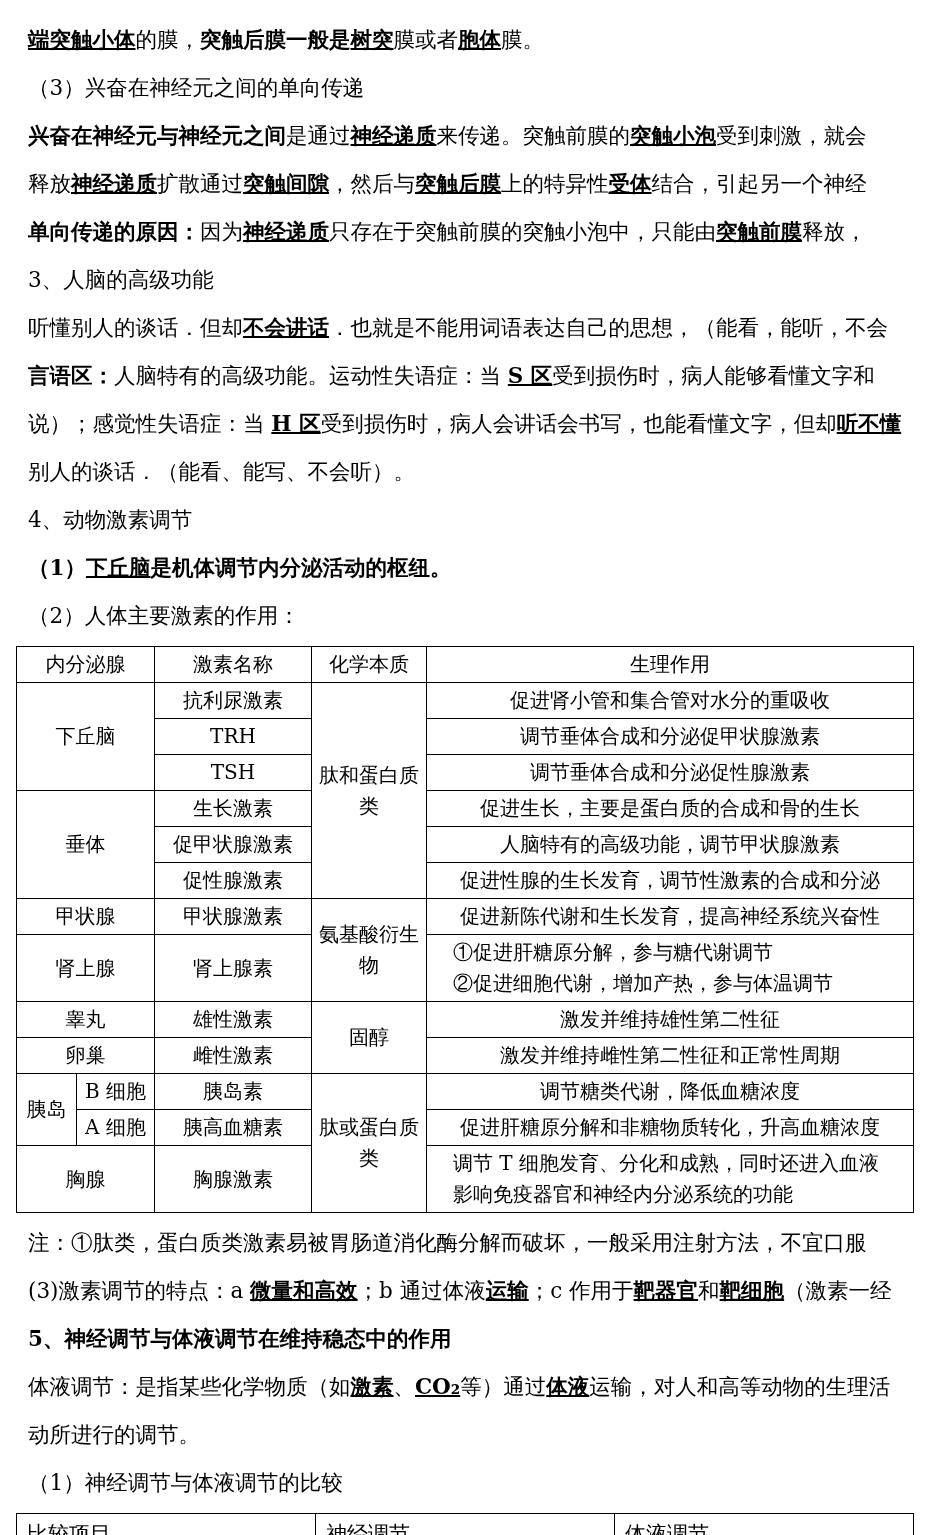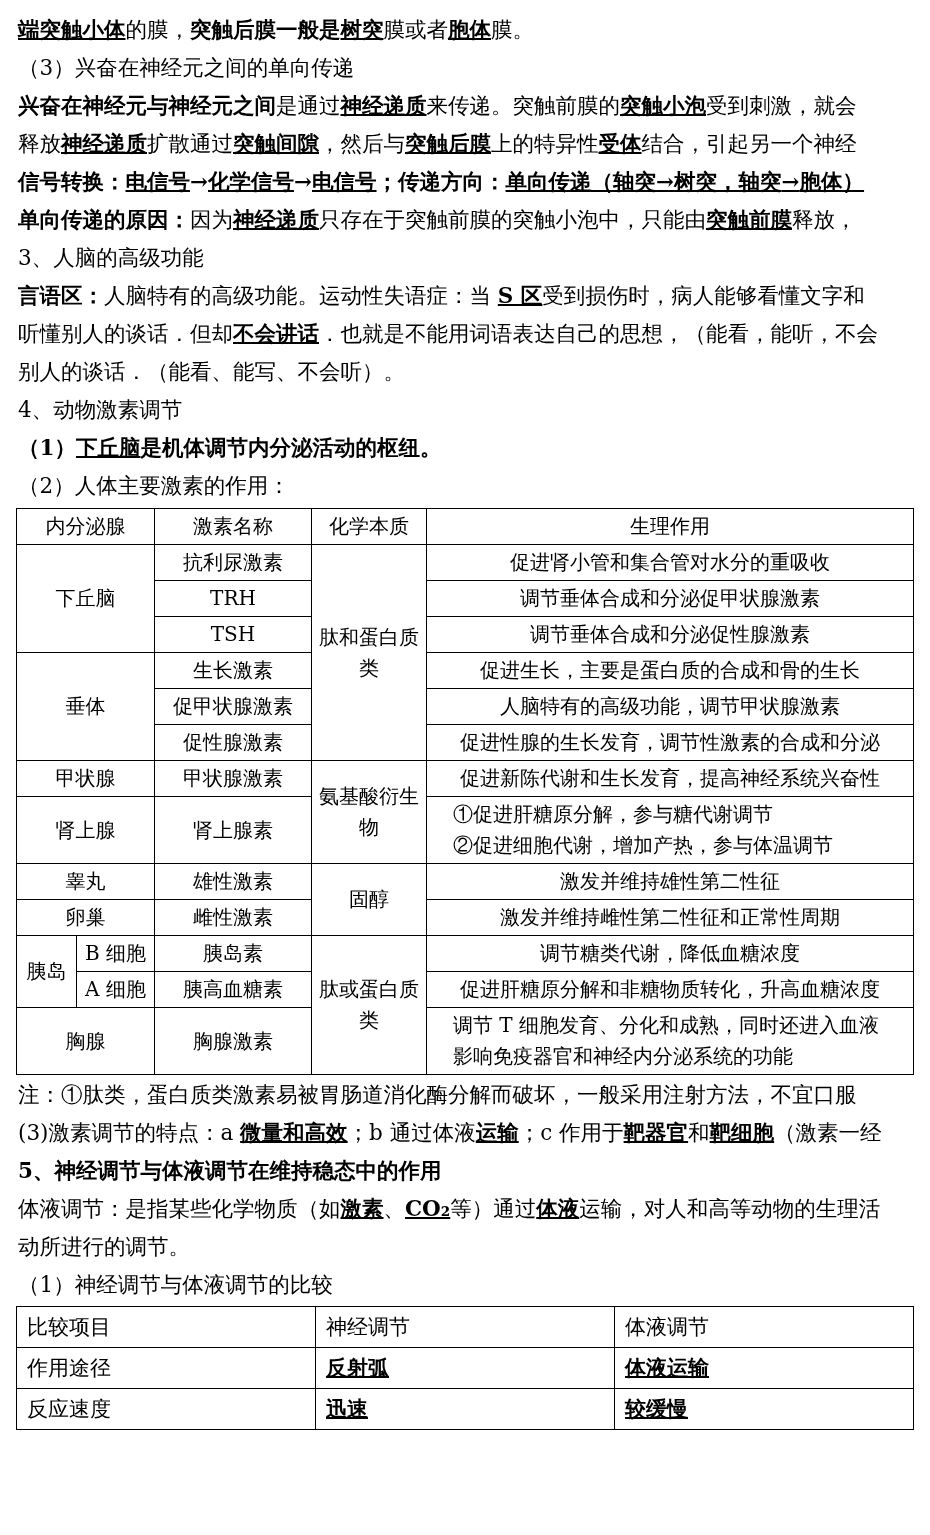--- a/index.html
+++ b/index.html
@@ -15,21 +15,21 @@
     position: relative;
   }
   .page {
     width: 930px;
     min-height: 1535px;
     box-sizing: border-box;
     padding: 10px 16px 0 16px;
     position: relative;
   }
   p.line {
-    margin: 2px;
+    margin: 12px;
     padding: 0;
     font-size: 21.5px;
     line-height: 36px;
     white-space: nowrap;
     letter-spacing: 0px;
   }
   .b { font-weight: bold; }
   .bu { font-weight: bold; text-decoration: underline; text-underline-offset: 1px; }
 
   table.grid {
@@ -77,25 +77,25 @@
 </head>
 <body>
 
 <div class="page">
 
   <div id="intro-block">
       <p class="line"><span class="bu">端突触小体</span><span>的膜，</span><span class="b">突触后膜一般是</span><span class="bu">树突</span><span>膜或者</span><span class="bu">胞体</span><span>膜。</span></p>
       <p class="line"><span>（3）兴奋在神经元之间的单向传递</span></p>
       <p class="line"><span class="b">兴奋在神经元与神经元之间</span><span>是通过</span><span class="bu">神经递质</span><span>来传递。突触前膜的</span><span class="bu">突触小泡</span><span>受到刺激，就会</span></p>
       <p class="line"><span>释放</span><span class="bu">神经递质</span><span>扩散通过</span><span class="bu">突触间隙</span><span>，然后与</span><span class="bu">突触后膜</span><span>上的特异性</span><span class="bu">受体</span><span>结合，引起另一个神经</span></p>
-      <p class="line"><span class="b">信号转换：</span><span class="bu">电信号</span><span class="b">→</span><span class="bu">化学信号</span><span class="b">→</span><span class="bu">电信号</span><span class="b">；</span><span class="b">传递方向：</span><span class="bu">单向传递（轴突</span><span class="bu">→</span><span class="bu">树突，轴突</span><span class="bu">→</span><span class="bu">胞体）</span></p>
       <p class="line"><span class="b">单向传递的原因：</span><span>因为</span><span class="bu">神经递质</span><span>只存在于突触前膜的突触小泡中，只能由</span><span class="bu">突触前膜</span><span>释放，</span></p>
       <p class="line"><span>3、人脑的高级功能</span></p>
+      <p class="line"><span>听懂别人的谈话．但却</span><span class="bu">不会讲话</span><span>．也就是不能用词语表达自己的思想，（能看，能听，不会</span></p>
       <p class="line"><span class="b">言语区：</span><span>人脑特有的高级功能。运动性失语症：当 </span><span class="bu">S 区</span><span>受到损伤时，病人能够看懂文字和</span></p>
-      <p class="line"><span>听懂别人的谈话．但却</span><span class="bu">不会讲话</span><span>．也就是不能用词语表达自己的思想，（能看，能听，不会</span></p>
+      <p class="line"><span>说）；感觉性失语症：当 </span><span class="bu">H 区</span><span>受到损伤时，病人会讲话会书写，也能看懂文字，但却</span><span class="bu">听不懂</span></p>
       <p class="line"><span>别人的谈话．（能看、能写、不会听）。</span></p>
       <p class="line"><span>4、动物激素调节</span></p>
       <p class="line"><span class="b">（1）</span><span class="bu">下丘脑</span><span class="b">是机体调节内分泌活动的枢纽。</span></p>
       <p class="line"><span>（2）人体主要激素的作用：</span></p>
     </div>
 
   <table class="grid">
     <colgroup>
       <col style="width:60px">
         <col style="width:78px">

